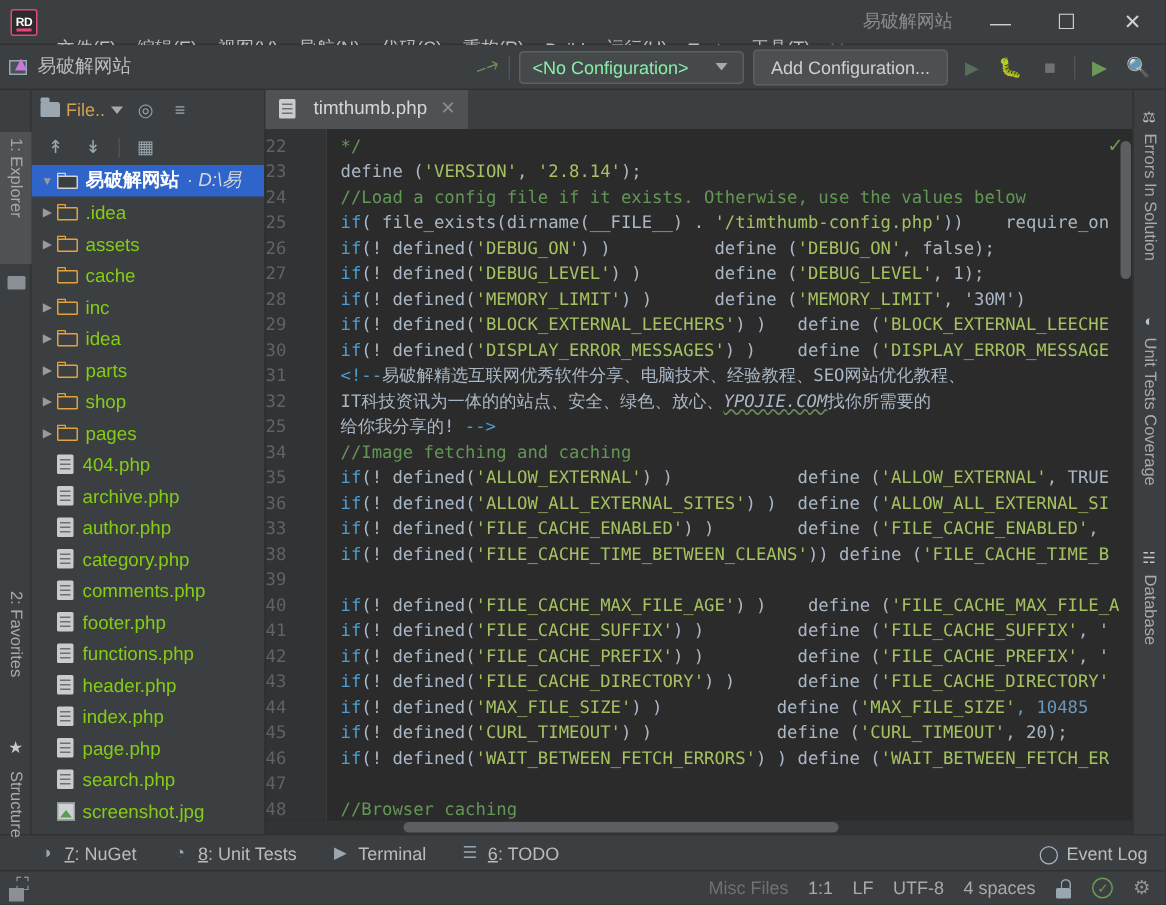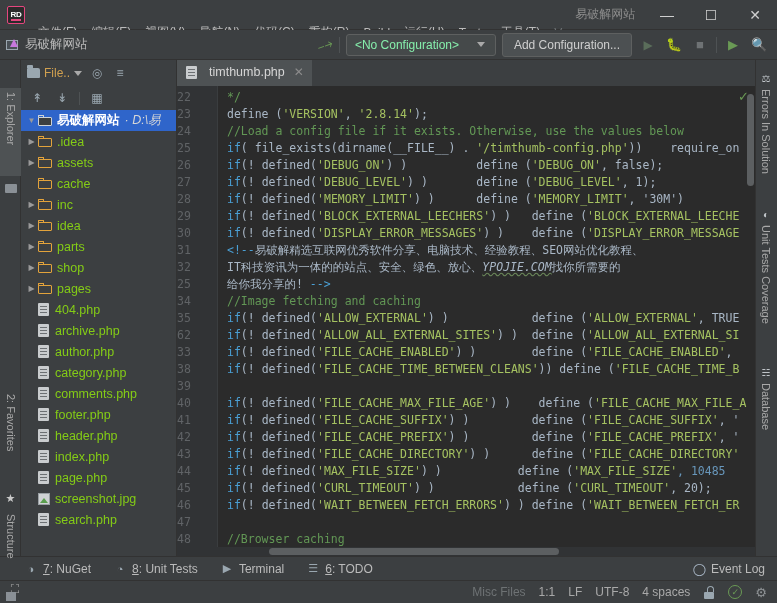--- a/index.html
+++ b/index.html
@@ -367,41 +367,46 @@
             <span class="tlabel">comments.php</span>
           </div>
           <div class="trow">
             <span class="arrow"></span>
             <span class="php-ico"></span>
             <span class="tlabel">footer.php</span>
           </div>
           <div class="trow">
             <span class="arrow"></span>
             <span class="php-ico"></span>
+            <span class="tlabel">functions.php</span>
+          </div>
+          <div class="trow">
+            <span class="arrow"></span>
+            <span class="php-ico"></span>
             <span class="tlabel">header.php</span>
           </div>
           <div class="trow">
             <span class="arrow"></span>
             <span class="php-ico"></span>
             <span class="tlabel">index.php</span>
           </div>
           <div class="trow">
             <span class="arrow"></span>
             <span class="php-ico"></span>
             <span class="tlabel">page.php</span>
+          </div>
+          <div class="trow">
+            <span class="arrow"></span>
+            <span class="php-ico"></span>
+            <span class="tlabel">search.php</span>
           </div>
           <div class="trow">
             <span class="arrow"></span>
             <span class="jpg-ico"></span>
             <span class="tlabel">screenshot.jpg</span>
-          </div>
-          <div class="trow">
-            <span class="arrow"></span>
-            <span class="php-ico"></span>
-            <span class="tlabel">search.php</span>
           </div>
         </div>
     </div>
 
     <div class="editor">
       <div class="tabstrip">
         <div class="etab">
           <span class="php-ico"></span>
           <span>timthumb.php</span>
           <span class="x">✕</span>
@@ -416,21 +421,21 @@
             <div class="gline">26</div>
             <div class="gline">27</div>
             <div class="gline">28</div>
             <div class="gline">29</div>
             <div class="gline">30</div>
             <div class="gline">31</div>
             <div class="gline">32</div>
             <div class="gline">25</div>
             <div class="gline">34</div>
             <div class="gline">35</div>
-            <div class="gline">62</div>
+            <div class="gline">36</div>
             <div class="gline">33</div>
             <div class="gline">38</div>
             <div class="gline">39</div>
             <div class="gline">40</div>
             <div class="gline">41</div>
             <div class="gline">42</div>
             <div class="gline">43</div>
             <div class="gline">44</div>
             <div class="gline">45</div>
             <div class="gline">46</div>

